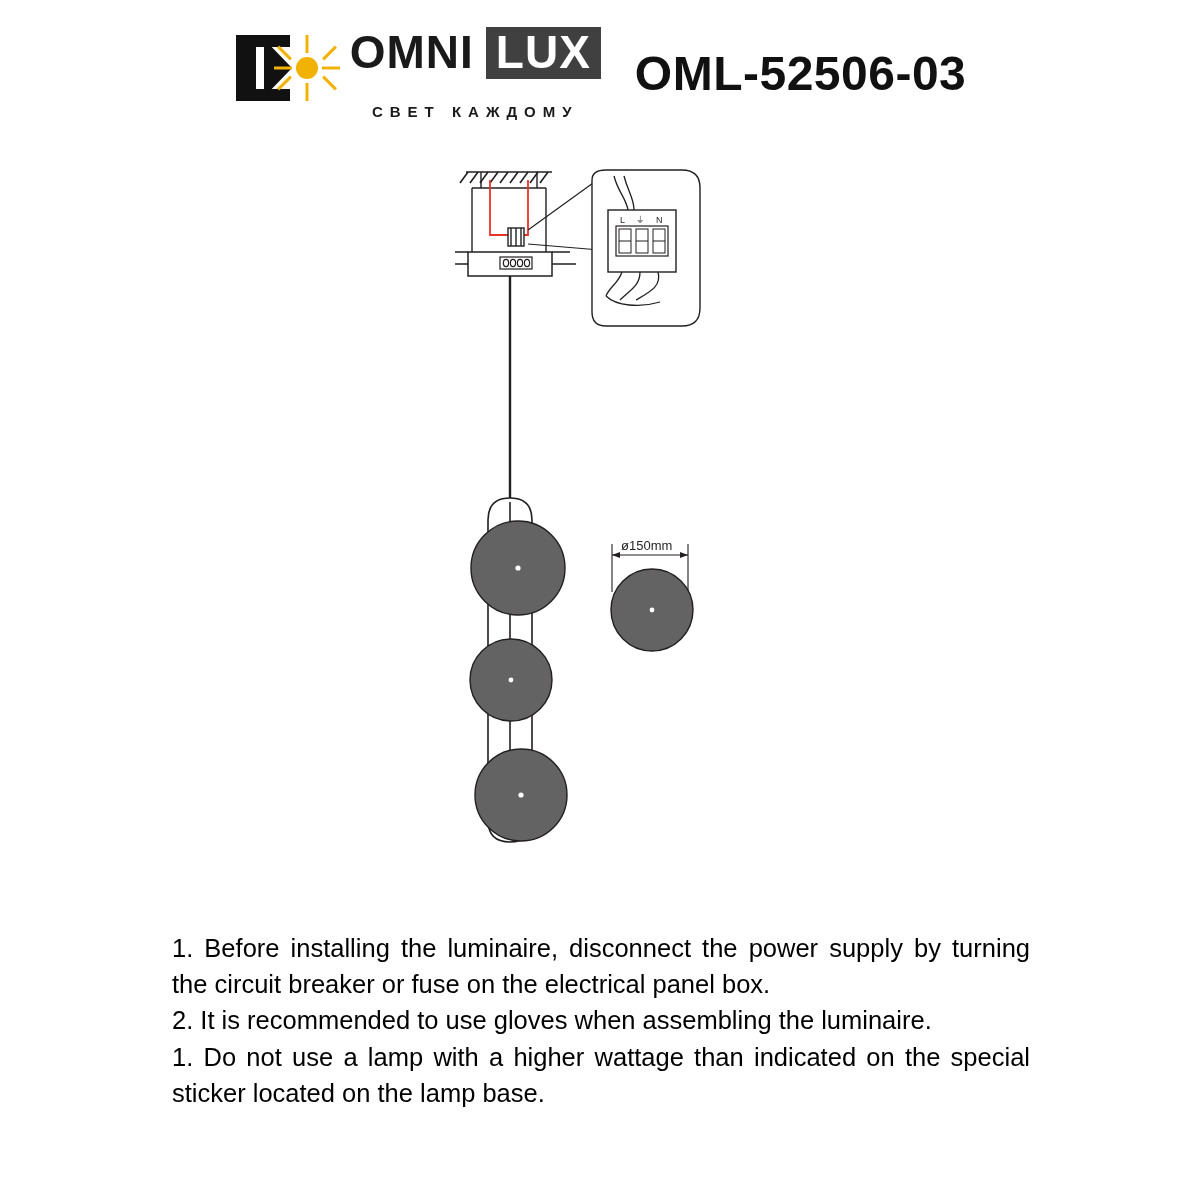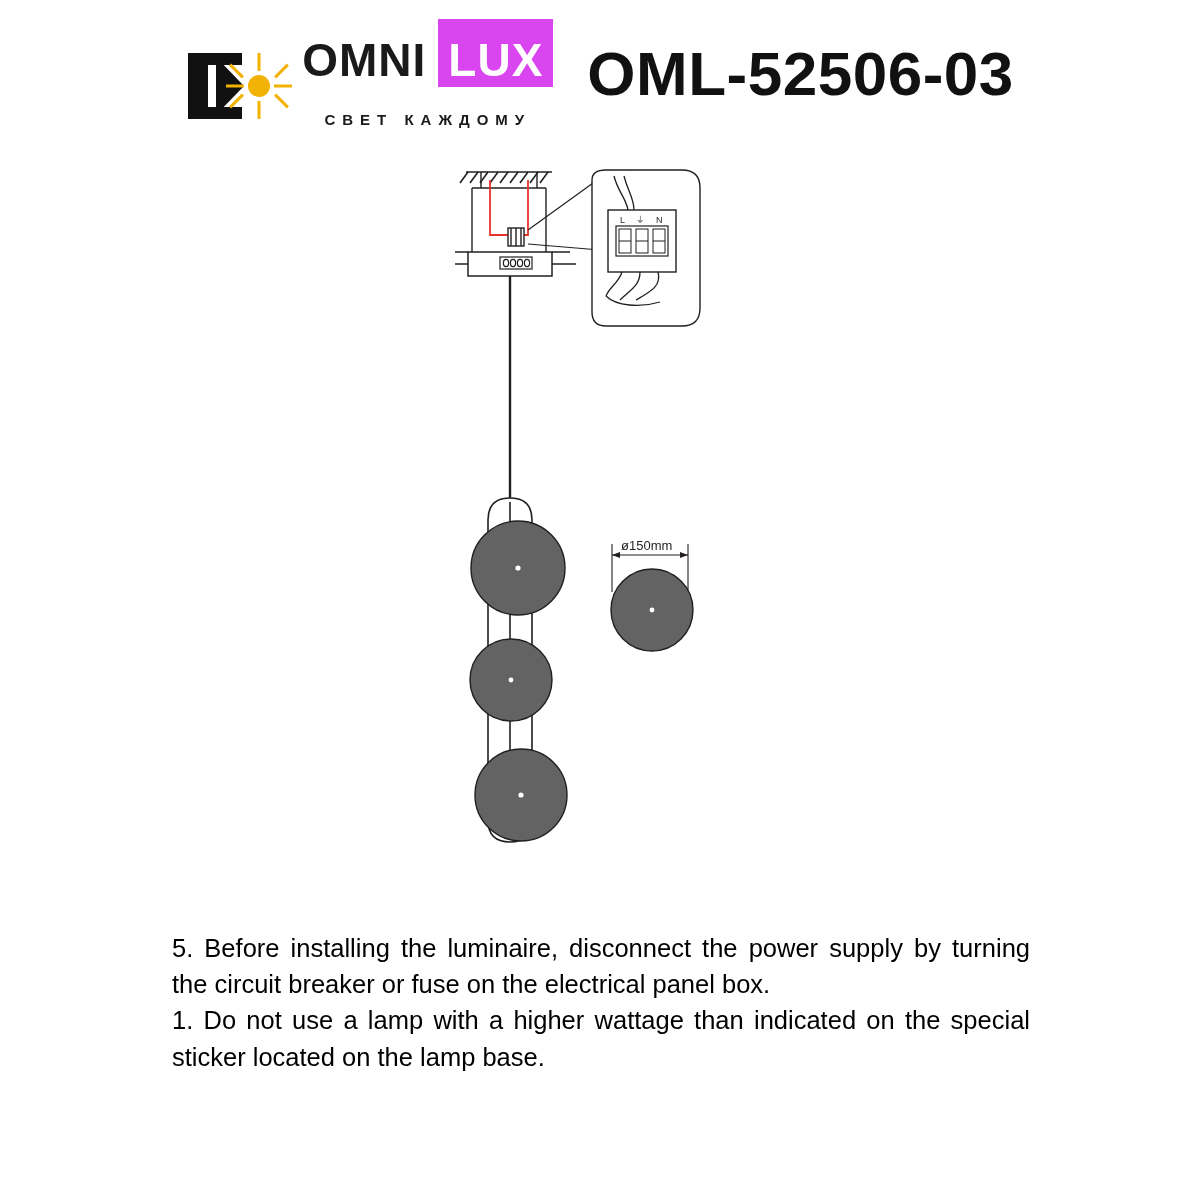--- a/index.html
+++ b/index.html
@@ -27,21 +27,21 @@
     top: 18px;
     left: 0;
     width: 1200px;
     height: 110px;
     display: flex;
     align-items: center;
     justify-content: center;
   }
   .logo-block {
     display: flex;
-    align-items: flex-end;
+    align-items: flex-start;
     gap: 8px;
   }
   .logo-mark {
     width: 108px;
     height: 82px;
     position: relative;
   }
   .logo-text {
     display: flex;
     flex-direction: column;
@@ -57,33 +57,33 @@
     font-size: 46px;
     font-weight: bold;
     letter-spacing: 1px;
     color: #1a1a1a;
   }
   .logo-lux {
     font-size: 46px;
     font-weight: bold;
     letter-spacing: 1px;
     color: #ffffff;
-    background: #d946ef;
-    padding: 18px 10px 4px 10px;
+    background: #404040;
+    padding: 2px 10px 4px 10px;
   }
   .logo-tagline {
     margin-top: 25px;
     font-size: 15px;
     letter-spacing: 7px;
     color: #1a1a1a;
     font-weight: bold;
   }
   .model-code {
     margin-left: 34px;
-    font-size: 62px;
+    font-size: 48px;
     font-weight: bold;
     letter-spacing: 0.5px;
     color: #111111;
   }
 
   
   .diagram {
     position: absolute;
     top: 140px;
     left: 0;
@@ -255,17 +255,18 @@
         <polygon points="688,415 680,412 680,418" fill="#231f20"></polygon>
         <text x="621" y="410" font-family="'Liberation Sans', sans-serif" font-size="13" fill="#231f20">ø150mm</text>
         <circle cx="652" cy="470" r="41" fill="#636363" stroke="#231f20" stroke-width="1.4"></circle>
         <circle cx="652" cy="470" r="2.4" fill="#ffffff"></circle>
       </g>
 
     </svg>
   </div>
 
   <div class="instructions">
-    <p>5. Before installing the luminaire, disconnect the power supply by turning the circuit breaker or fuse on the electrical panel box.</p>
+    <p>1. Before installing the luminaire, disconnect the power supply by turning the circuit breaker or fuse on the electrical panel box.</p>
+    <p>2. It is recommended to use gloves when assembling the luminaire.</p>
     <p>1. Do not use a lamp with a higher wattage than indicated on the special sticker located on the lamp base.</p>
   </div>
 
 </div>
 
 </body></html>

